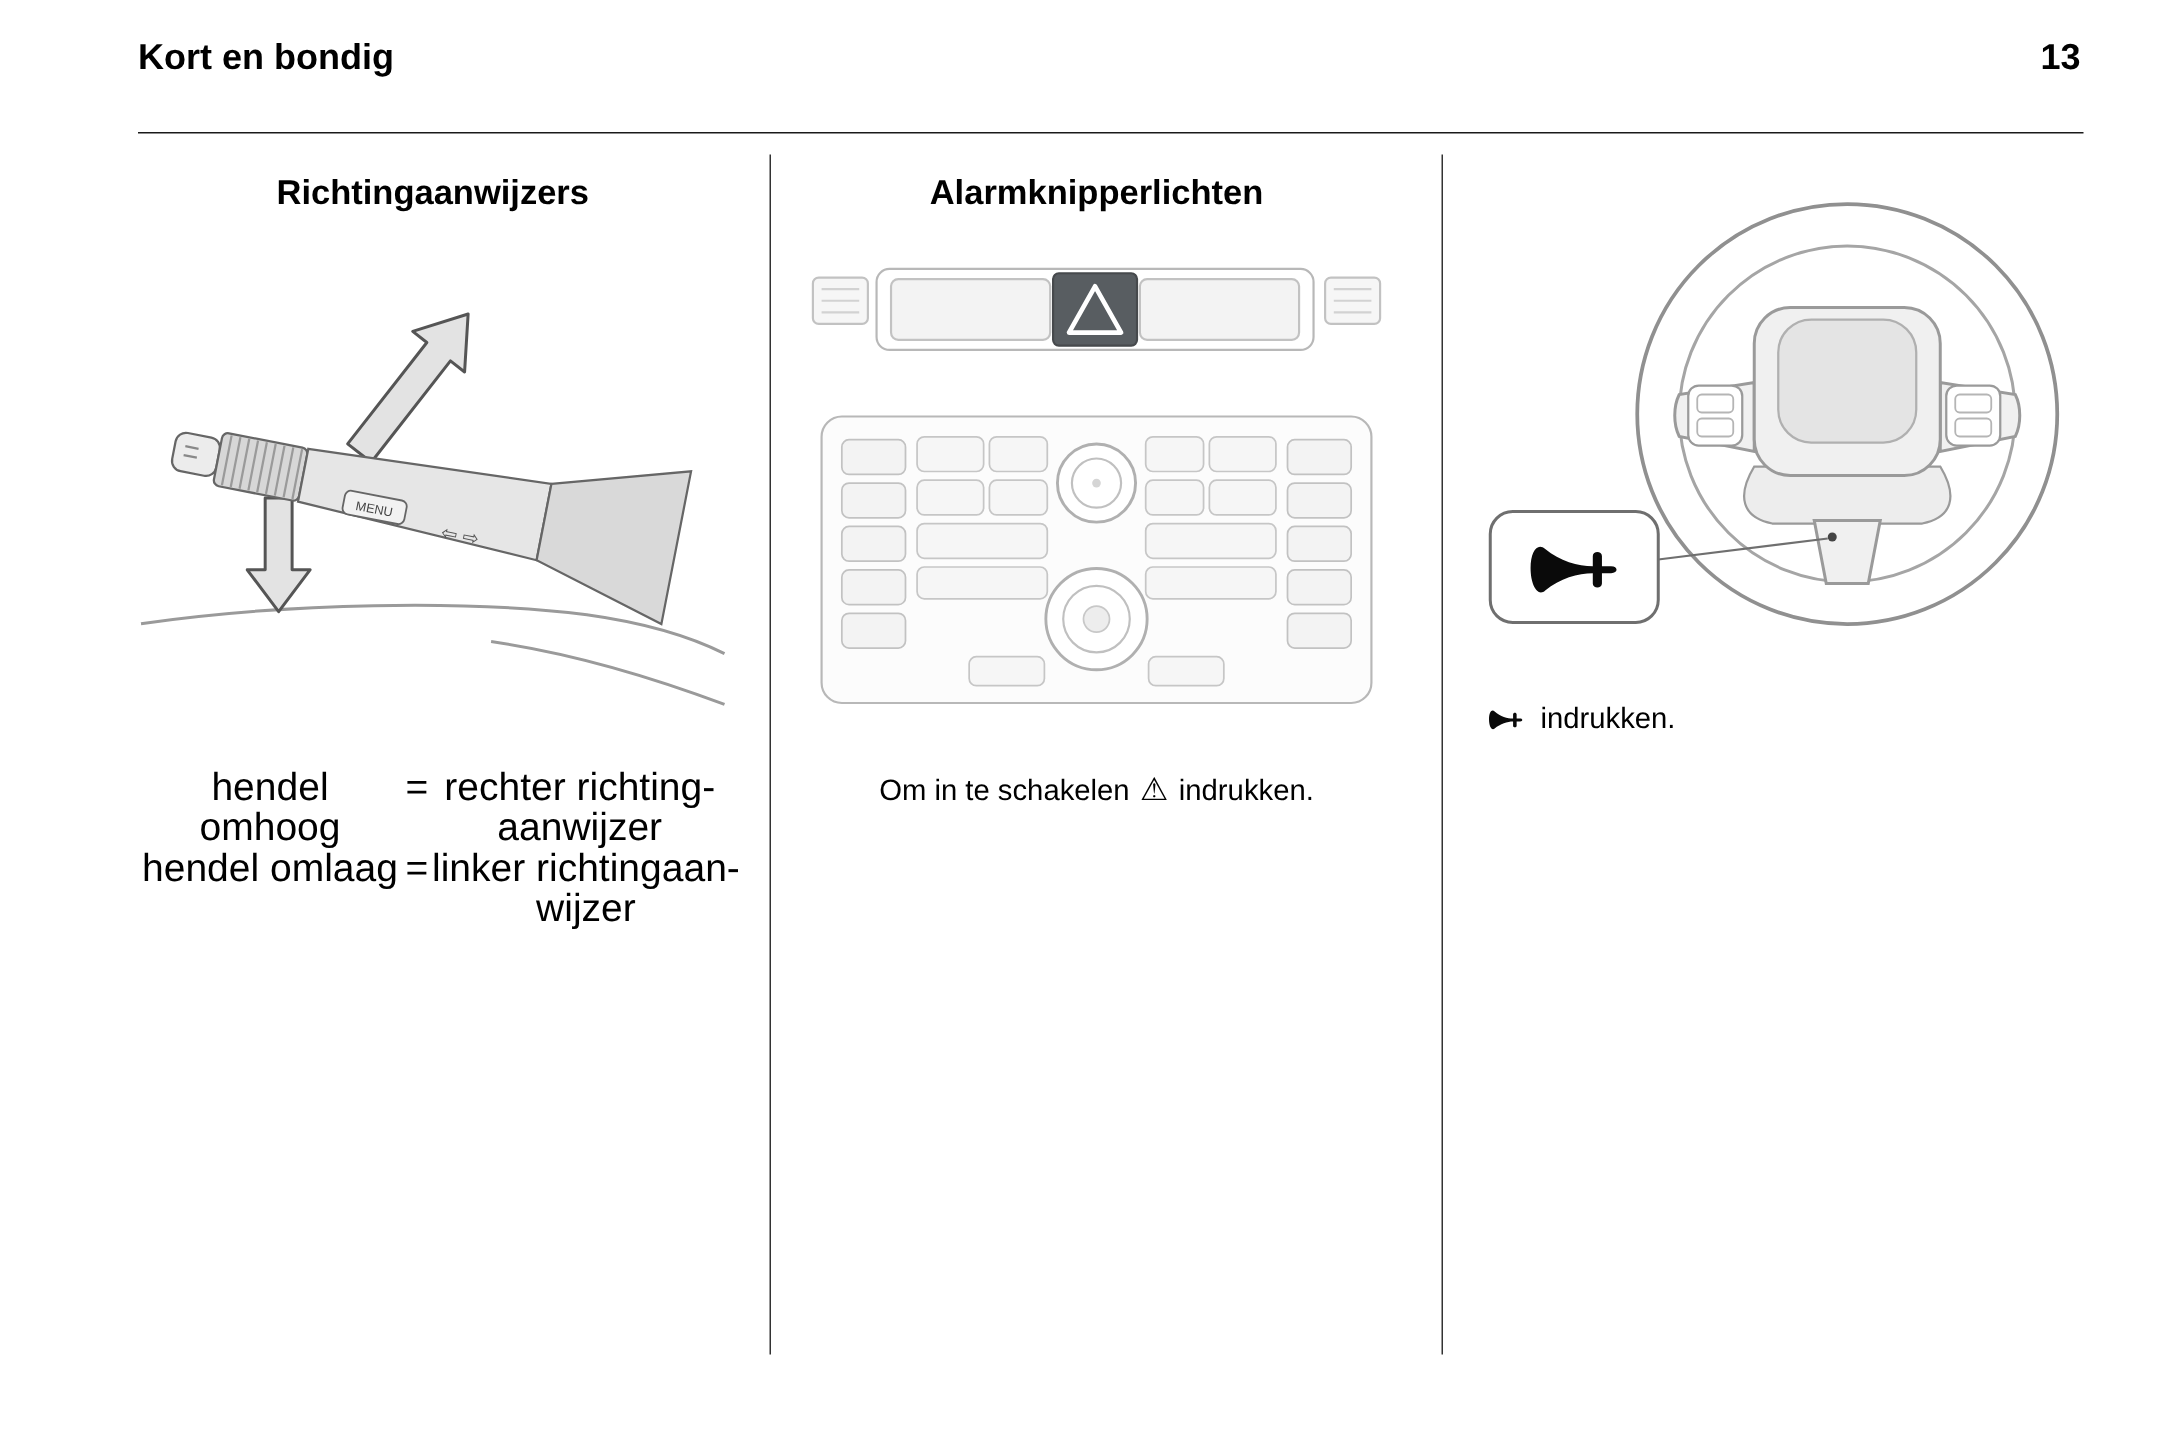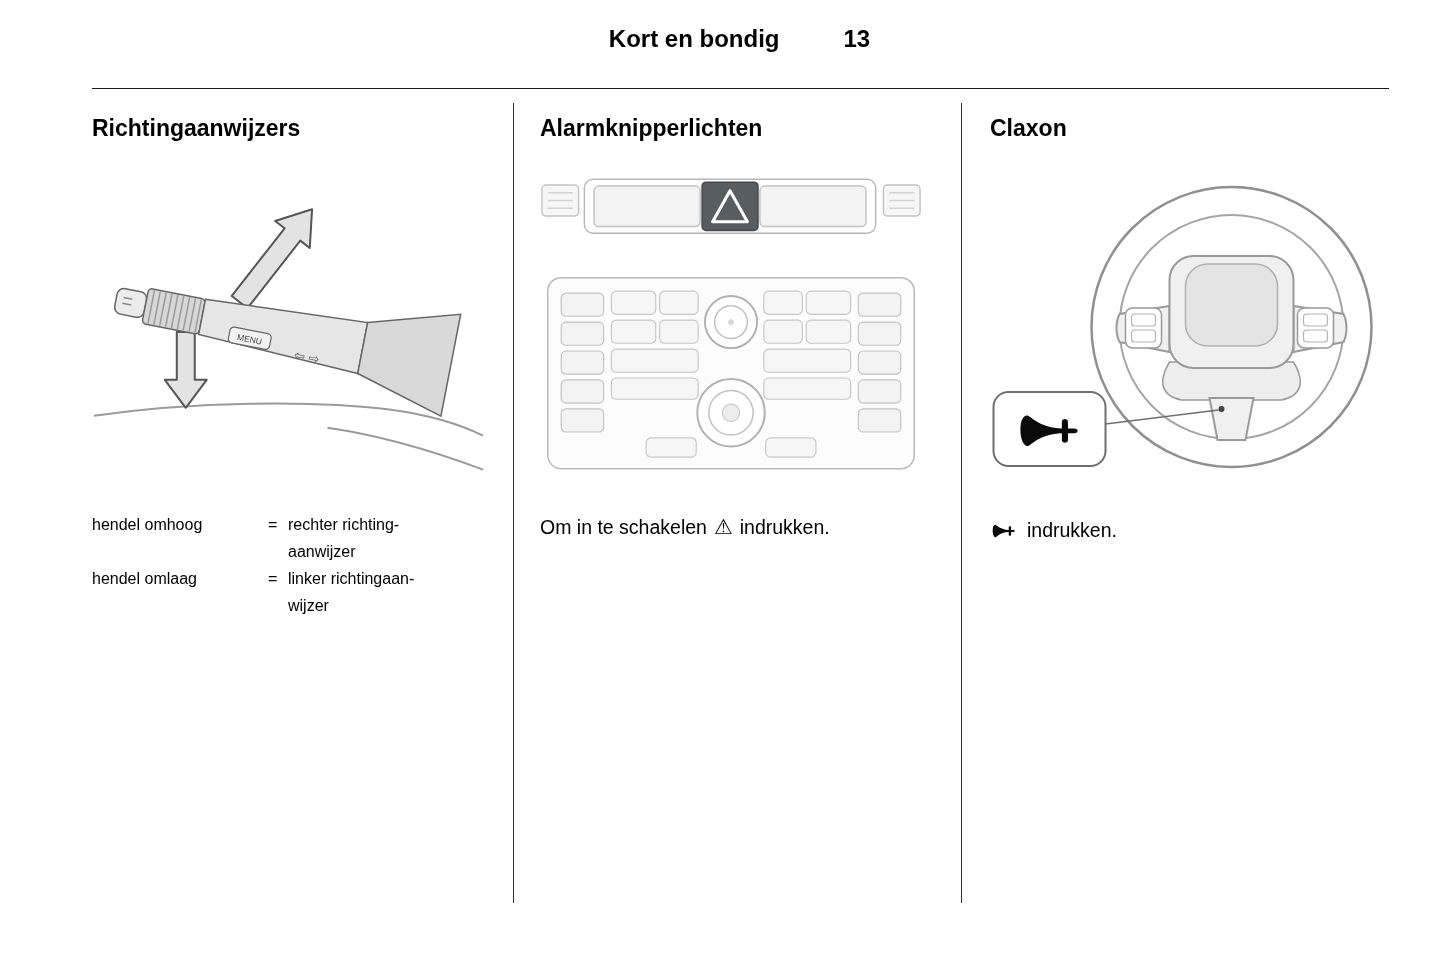--- a/index.html
+++ b/index.html
@@ -6,47 +6,48 @@
   body{
     width:1445px;height:965px;
     font-family:"Liberation Sans", sans-serif;
     color:#000;
     -webkit-font-smoothing:antialiased;
   }
   .page{position:relative;width:1445px;height:965px;overflow:hidden;}
 
   
   .header{
-    display:flex;justify-content:center;align-items:baseline;gap:64px;
+    display:flex;justify-content:space-between;align-items:baseline;gap:64px;
     padding:24px 58px 0 92px;
     font-size:24px;font-weight:bold;line-height:30px;
   }
   .rule{height:0;border-top:1.5px solid #1a1a1a;margin:34px 56px 0 92px;}
 
   
   .columns{
     display:grid;
     grid-template-columns:421px 449px 1fr;
     margin:14px 56px 0 92px;
     min-height:800px;
+    text-align:center;
   }
   .col{padding-top:12px;}
   .col-1{padding-right:28px;}
   .col-2{border-left:1px solid #333;border-right:1px solid #333;padding-left:26px;padding-right:39px;}
   .col-3{padding-left:28px;}
 
   h2.section-heading{
     margin:0 0 24px 0;
     font-size:23px;font-weight:bold;line-height:27px;
   }
   figure{margin:0;height:315px;}
   figure svg{display:block;width:100%;height:100%;}
 
   
-  .defs{margin-top:30px;font-size:16px;line-height:27px;}
+  .defs{margin-top:30px;font-size:26px;line-height:27px;}
   .def-row{display:grid;grid-template-columns:176px 20px 1fr;}
   .def-desc div{white-space:nowrap;}
 
   .ref-line{margin-top:22px;font-size:19.5px;line-height:27px;}
   .ref-line .lbl{margin-right:7px;}
   .ref-arrow{margin-right:7px;font-size:20px;}
 
   .para{margin-top:32px;font-size:19.5px;line-height:27px;}
   .para + .para{margin-top:8px;}
   .warn-glyph{font-size:21px;margin:0 7px;}
@@ -192,21 +193,20 @@
           </g>
         </svg>
       </figure>
 
       <p class="para">
         <span>Om in te schakelen</span><span class="warn-glyph">⚠</span><span>indrukken.</span>
       </p>
     </div>
 
     <div class="col col-3">
-      <h2 class="section-heading">Claxon</h2>
 
       <figure>
         <svg viewBox="0 0 396 315">
 
           <circle cx="240" cy="161" r="140" fill="#ffffff" stroke="#909090" stroke-width="2.5"></circle>
           <circle cx="240" cy="161" r="112" fill="none" stroke="#a5a5a5" stroke-width="2"></circle>
 
           <path d="M128 148 C124 156 124 168 128 176 L178 186 L178 140 Z" fill="#f0f0f0" stroke="#9a9a9a" stroke-width="2"></path>
           <path d="M352 148 C356 156 356 168 352 176 L302 186 L302 140 Z" fill="#f0f0f0" stroke="#9a9a9a" stroke-width="2"></path>
           <rect x="134" y="142" width="36" height="40" rx="7" fill="#ffffff" stroke="#9a9a9a" stroke-width="1.5"></rect>

